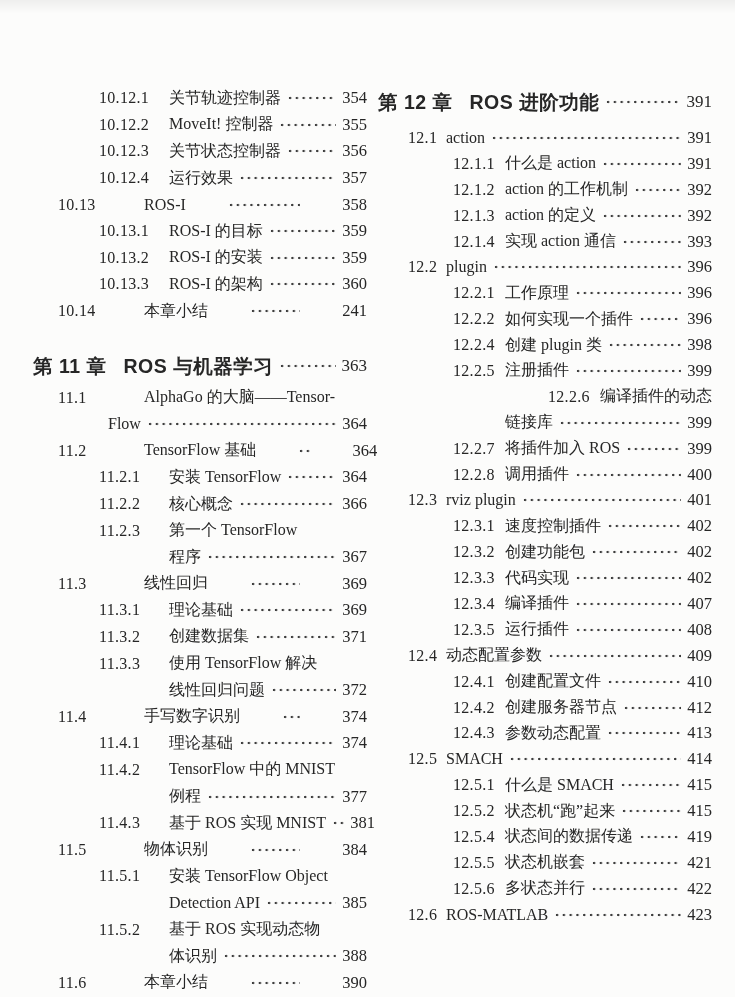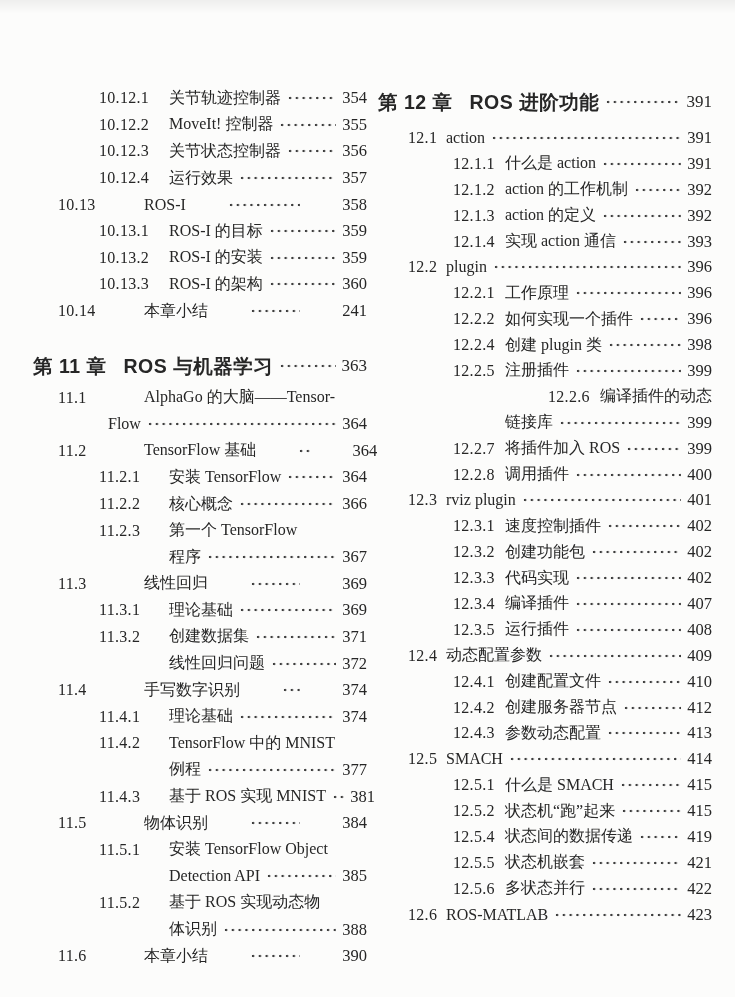--- a/index.html
+++ b/index.html
@@ -178,20 +178,25 @@
     <span class="title">理论基础</span>
     <span class="leader"></span>
     <span class="page">369</span>
   </div>
     <div class="toc-row kind-l3">
     <span class="num">11.3.2</span>
     <span class="title">创建数据集</span>
     <span class="leader"></span>
     <span class="page">371</span>
   </div>
+    <div class="toc-row kind-l3">
+    <span class="num">11.3.3</span>
+    <span class="title">使用 TensorFlow 解决</span>
+
+  </div>
     <div class="toc-row kind-cont3">
 
     <span class="title">线性回归问题</span>
     <span class="leader"></span>
     <span class="page">372</span>
   </div>
     <div class="toc-row kind-l2">
     <span class="num">11.4</span>
     <span class="title">手写数字识别</span>
     <span class="leader"></span>

